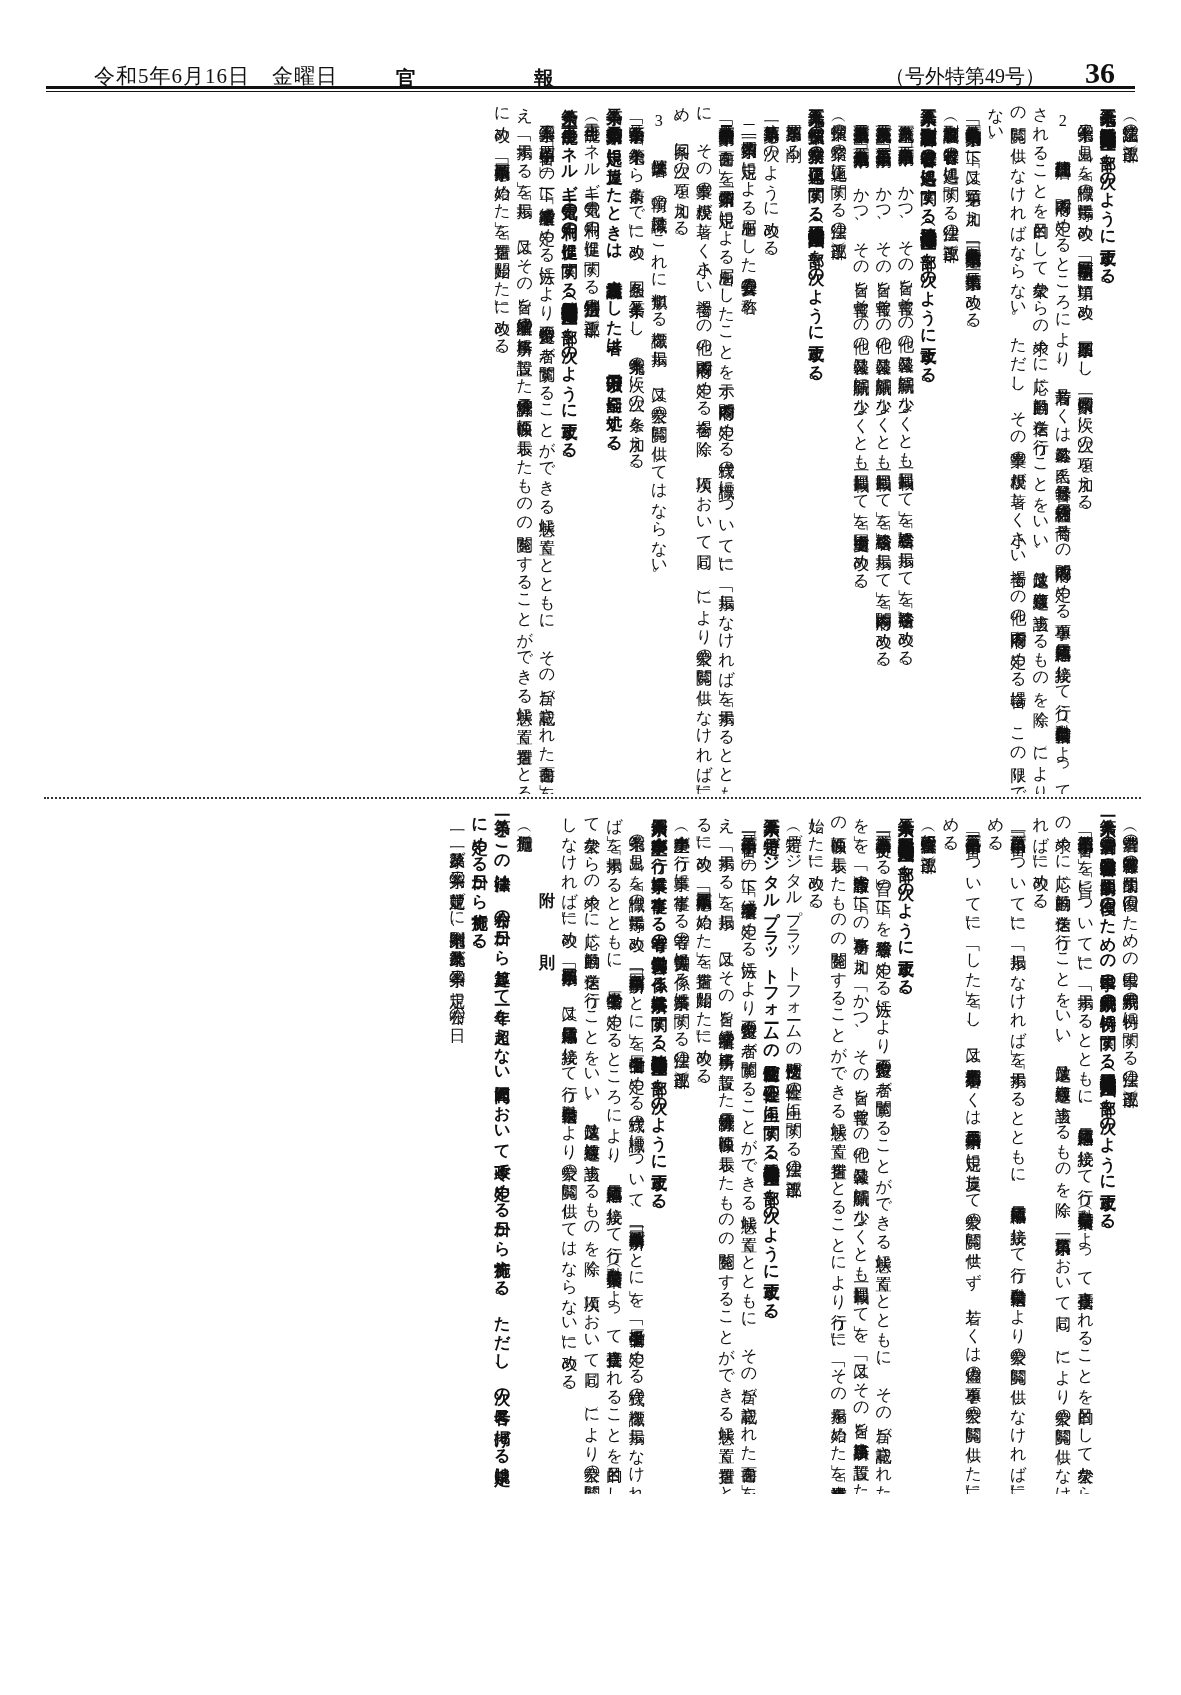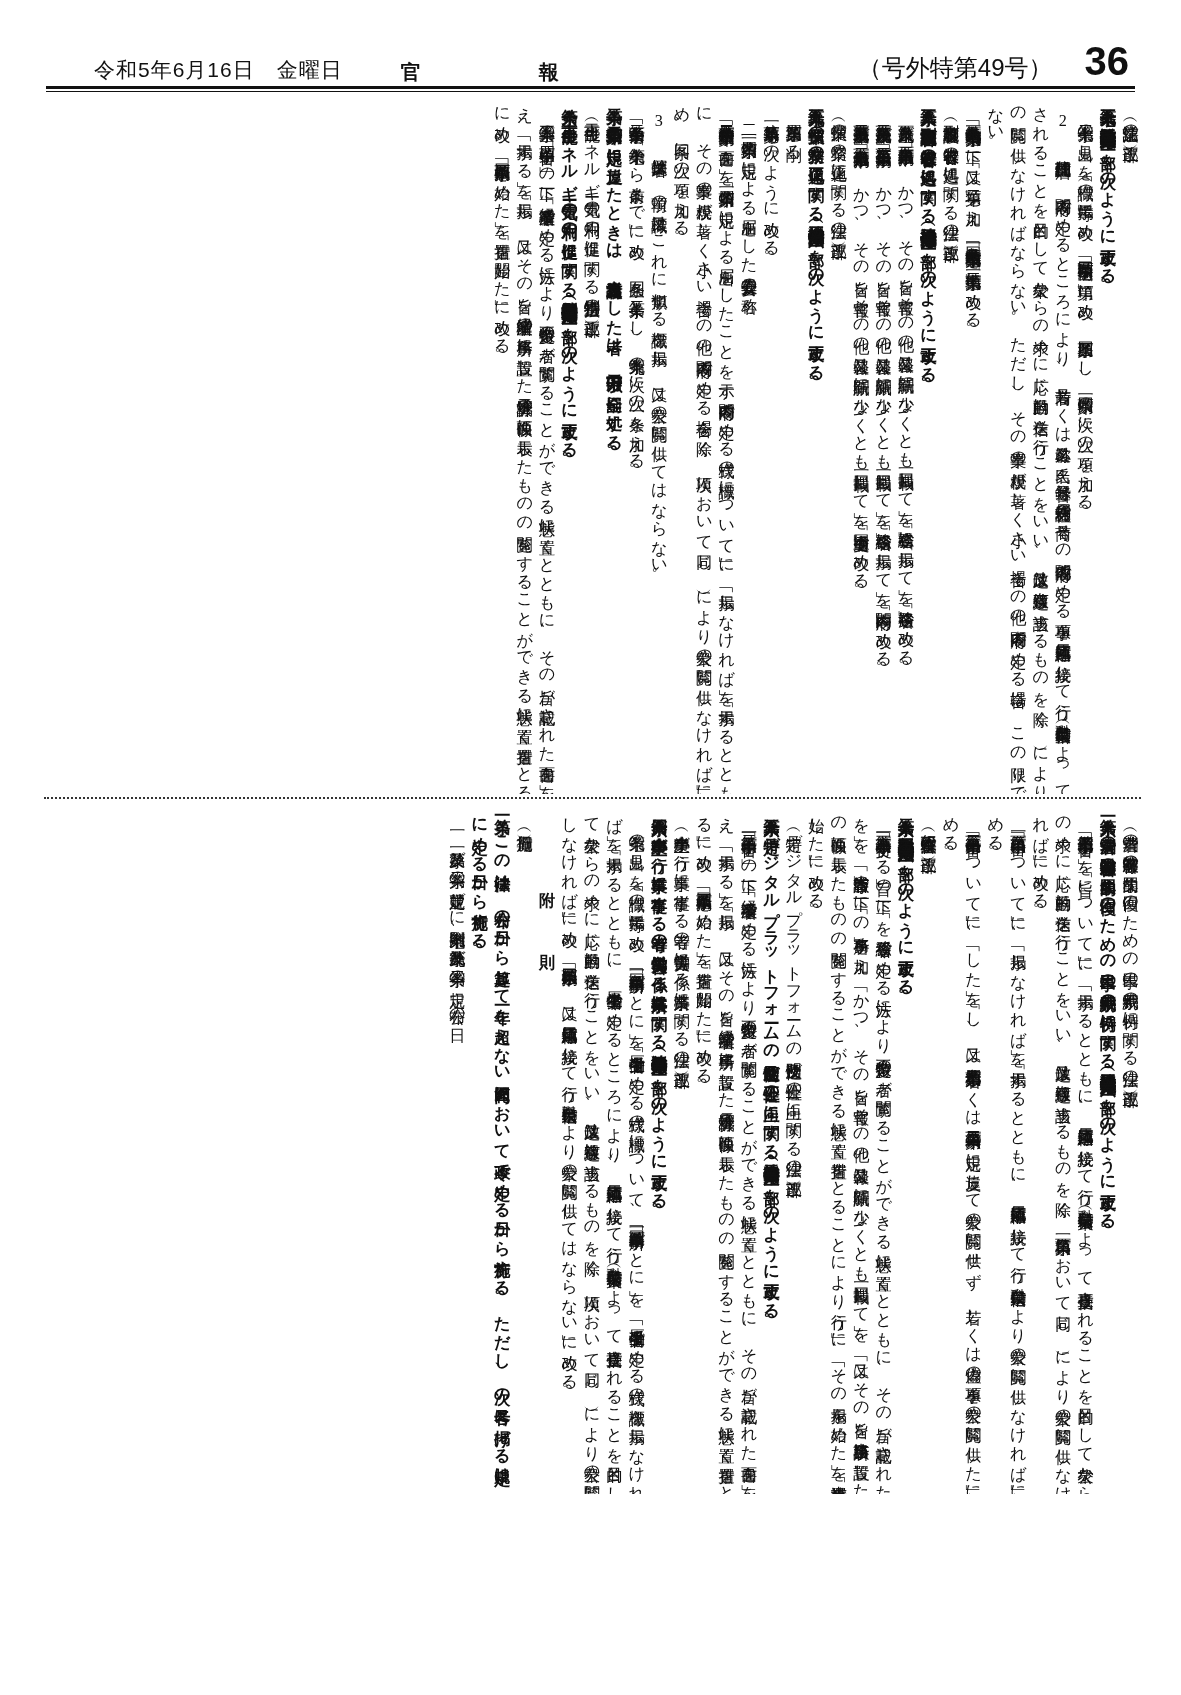--- a/index.html
+++ b/index.html
@@ -20,54 +20,54 @@
   
   .page {
     position: absolute;
     inset: 0;
     padding: 0;
   }
 
   
   .masthead {
     position: absolute;
-    top: 38px;
+    top: 44px;
     left: 46px;
     right: 46px;
     height: 46px;
     display: flex;
     align-items: flex-end;
     justify-content: space-between;
-    font-family: Liberation Sans, sans-serif;
+    font-family: Liberation Serif, serif;
   }
   .masthead-date {
     font-size: 21px;
     letter-spacing: 1px;
     white-space: nowrap;
     margin-left: 48px;
   }
   .masthead-title {
     font-size: 20px;
     font-weight: 700;
     letter-spacing: 26px;
     white-space: nowrap;
     margin-left: 58px;
     transform: translateY(2px);
   }
   .masthead-issue {
-    font-size: 24px;
+    font-size: 20px;
     white-space: nowrap;
     margin-left: auto;
-    margin-right: 32px;
+    margin-right: 40px;
   }
   .masthead-pageno {
-    font-size: 40px;
+    font-size: 30px;
     font-weight: 700;
     white-space: nowrap;
-    margin-right: 6px;
+    margin-right: 20px;
   }
   .rule-top {
     position: absolute;
     top: 86px;
     left: 46px;
     right: 46px;
     border-top: 3px solid #111;
     border-bottom: 1px solid #111;
     height: 2px;
   }

